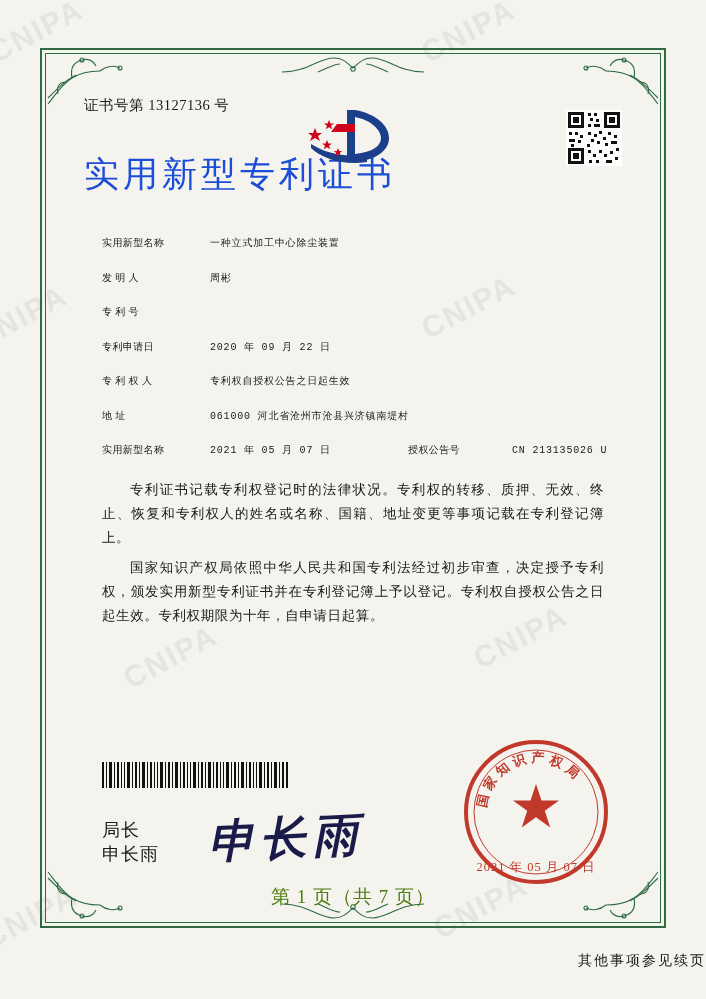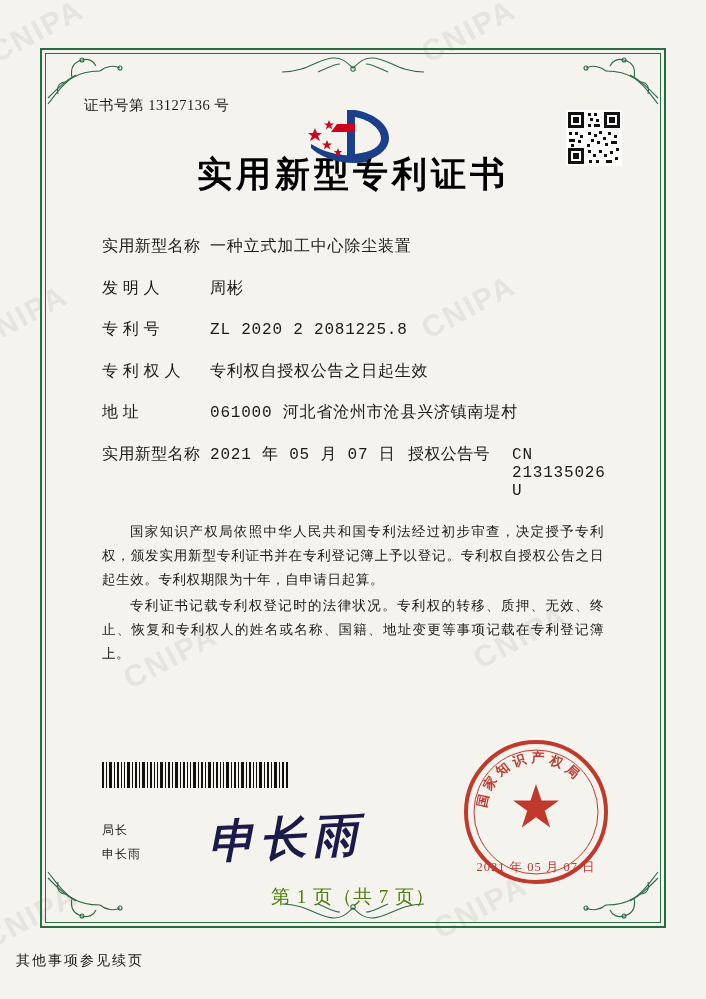--- a/index.html
+++ b/index.html
@@ -114,37 +114,36 @@
   .qr {
     position: absolute;
     right: 44px;
     top: 62px;
     width: 56px;
     height: 56px;
   }
   .qr svg { width: 100%; height: 100%; display: block; }
 
   .title {
-    text-align: center;
     font-size: 35px;
-    font-weight: bold;
+    font-weight: normal;
     letter-spacing: 4px;
-    color: #000000;
+    color: #1d4ed8;
     margin-top: 36px;
     font-family: "DejaVu Serif", "Liberation Serif", serif;
   }
 
   .fields {
     margin-top: 38px;
     padding-left: 18px;
   }
   .field {
     display: flex;
     align-items: baseline;
-    font-size: 16px;
+    font-size: 10px;
     color: #1a1a1a;
     margin-bottom: 20.5px;
     letter-spacing: 0.4px;
   }
   .field .lbl {
     width: 108px;
     flex: 0 0 108px;
     white-space: nowrap;
   }
   .field .val {
@@ -182,21 +181,21 @@
     width: 186px;
     height: 26px;
   }
   .barcode svg { width: 100%; height: 100%; display: block; }
 
   
   .sig-block {
     position: absolute;
     left: 62px;
     bottom: 62px;
-    font-size: 12px;
+    font-size: 18px;
     color: #1a1a1a;
     line-height: 24px;
     letter-spacing: 1px;
   }
   .sig-script {
     position: absolute;
     left: 168px;
     bottom: 58px;
     font-family: "DejaVu Serif", serif;
     font-size: 46px;
@@ -233,24 +232,24 @@
     right: 0;
     bottom: 18px;
     text-align: center;
     font-size: 19px;
     color: #4d7c0f;
     letter-spacing: 1px;
   }
 
   .footer-note {
     position: absolute;
-    left: 16px;
+    left: 0;
     right: 0;
     top: 952px;
-    text-align: left;
+    text-align: right;
     font-size: 14px;
     color: #1a1a1a;
     letter-spacing: 2px;
     z-index: 3;
   }
 </style>
 </head>
 <body>
 
 <div class="watermark-layer">
@@ -405,40 +404,43 @@
       <div class="field">
         <span class="lbl">实用新型名称</span>
         <span class="val">一种立式加工中心除尘装置</span>
       </div>
       <div class="field">
         <span class="lbl">发 明 人</span>
         <span class="val">周彬</span>
       </div>
       <div class="field">
         <span class="lbl">专 利 号</span>
-        <span class="val">ZL 2020 2 2081225.8</span>
+      </div>
+      <div class="field">
+        <span class="lbl">专利申请日</span>
+        <span class="val">2020 年 09 月 22 日</span>
       </div>
       <div class="field">
         <span class="lbl">专 利 权 人</span>
         <span class="val">专利权自授权公告之日起生效</span>
       </div>
       <div class="field">
         <span class="lbl">地 址</span>
         <span class="val">061000 河北省沧州市沧县兴济镇南堤村</span>
       </div>
       <div class="field split">
         <span class="lbl">实用新型名称</span>
         <span class="val">2021 年 05 月 07 日</span>
         <span class="lbl2">授权公告号</span>
         <span class="val2">CN 213135026 U</span>
       </div>
     </div>
 
+    <div class="para p2">专利证书记载专利权登记时的法律状况。专利权的转移、质押、无效、终止、恢复和专利权人的姓名或名称、国籍、地址变更等事项记载在专利登记簿上。</div>
     <div class="para p1">国家知识产权局依照中华人民共和国专利法经过初步审查，决定授予专利权，颁发实用新型专利证书并在专利登记簿上予以登记。专利权自授权公告之日起生效。专利权期限为十年，自申请日起算。</div>
-    <div class="para p2">专利证书记载专利权登记时的法律状况。专利权的转移、质押、无效、终止、恢复和专利权人的姓名或名称、国籍、地址变更等事项记载在专利登记簿上。</div>
 
     <div class="barcode">
       <svg viewBox="0 0 186 26" shape-rendering="crispEdges">
         <g fill="#111">
           <rect x="0" y="0" width="2" height="26"></rect>
             <rect x="4" y="0" width="1" height="26"></rect>
           <rect x="7" y="0" width="3" height="26"></rect>
             <rect x="12" y="0" width="1" height="26"></rect>
           <rect x="15" y="0" width="2" height="26"></rect>
             <rect x="19" y="0" width="1" height="26"></rect>

